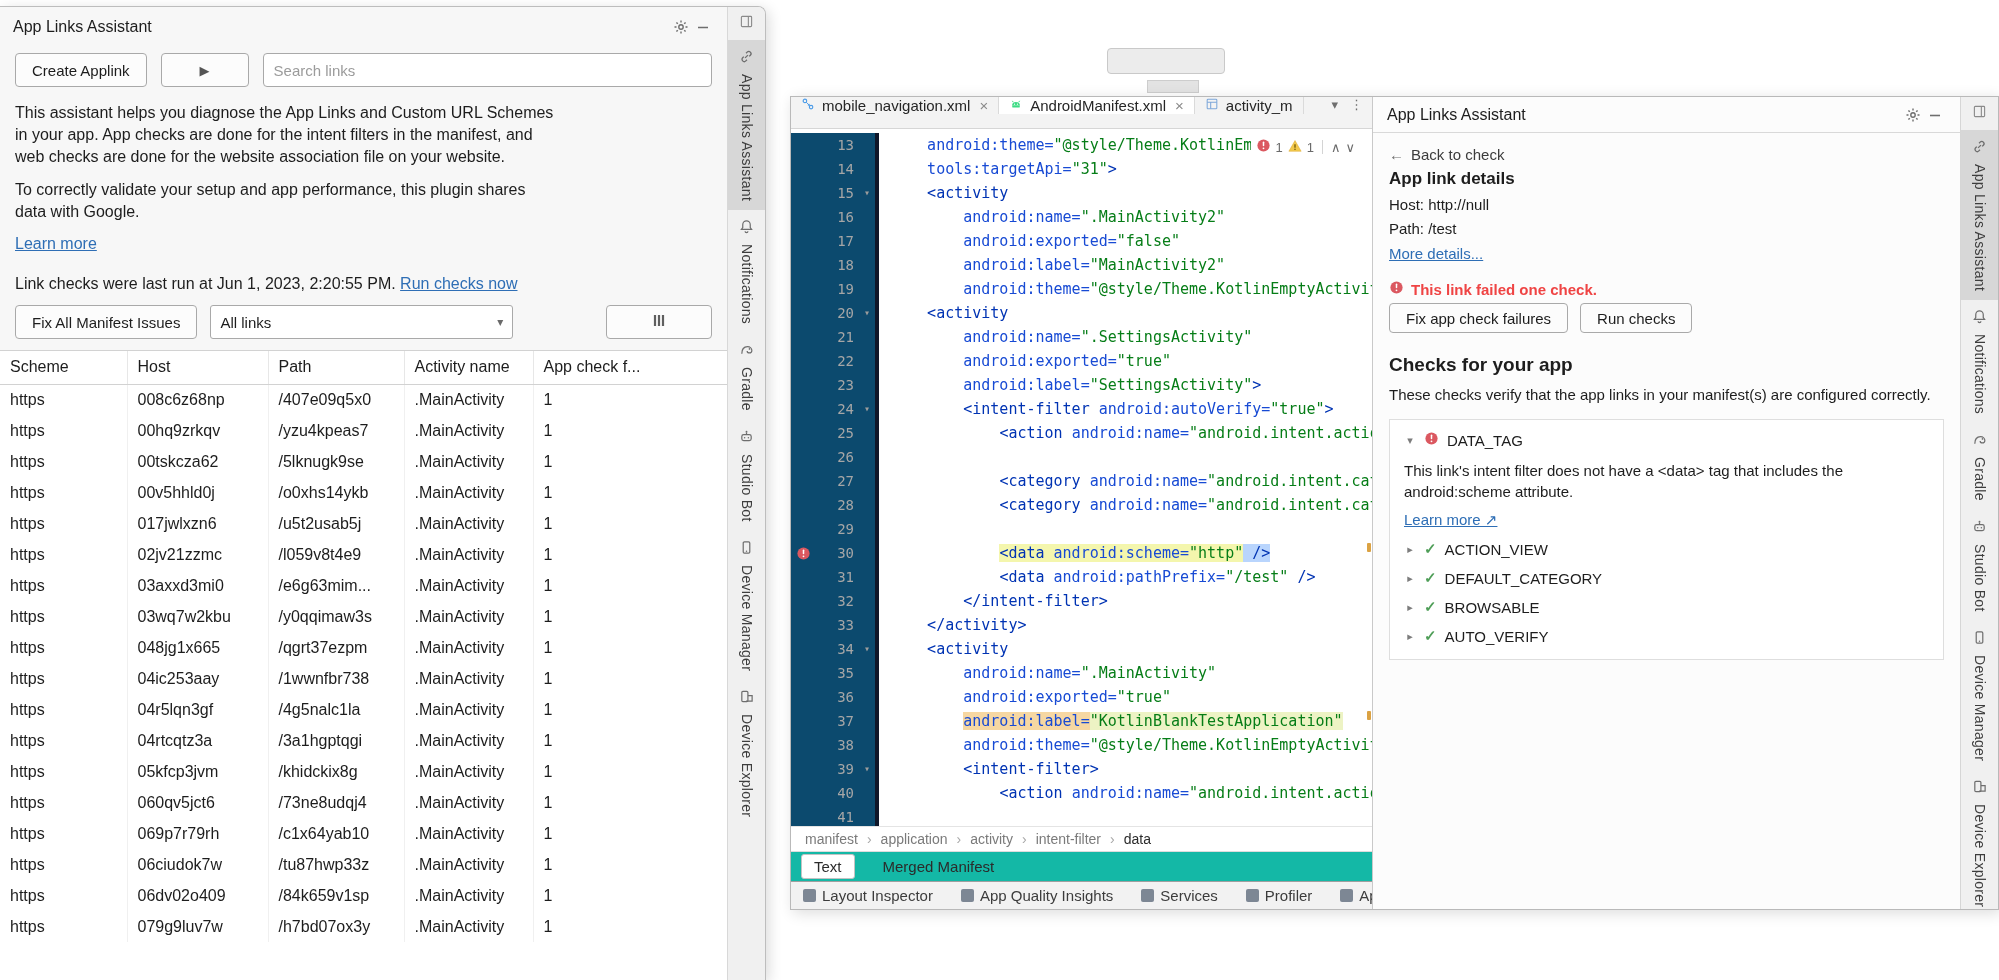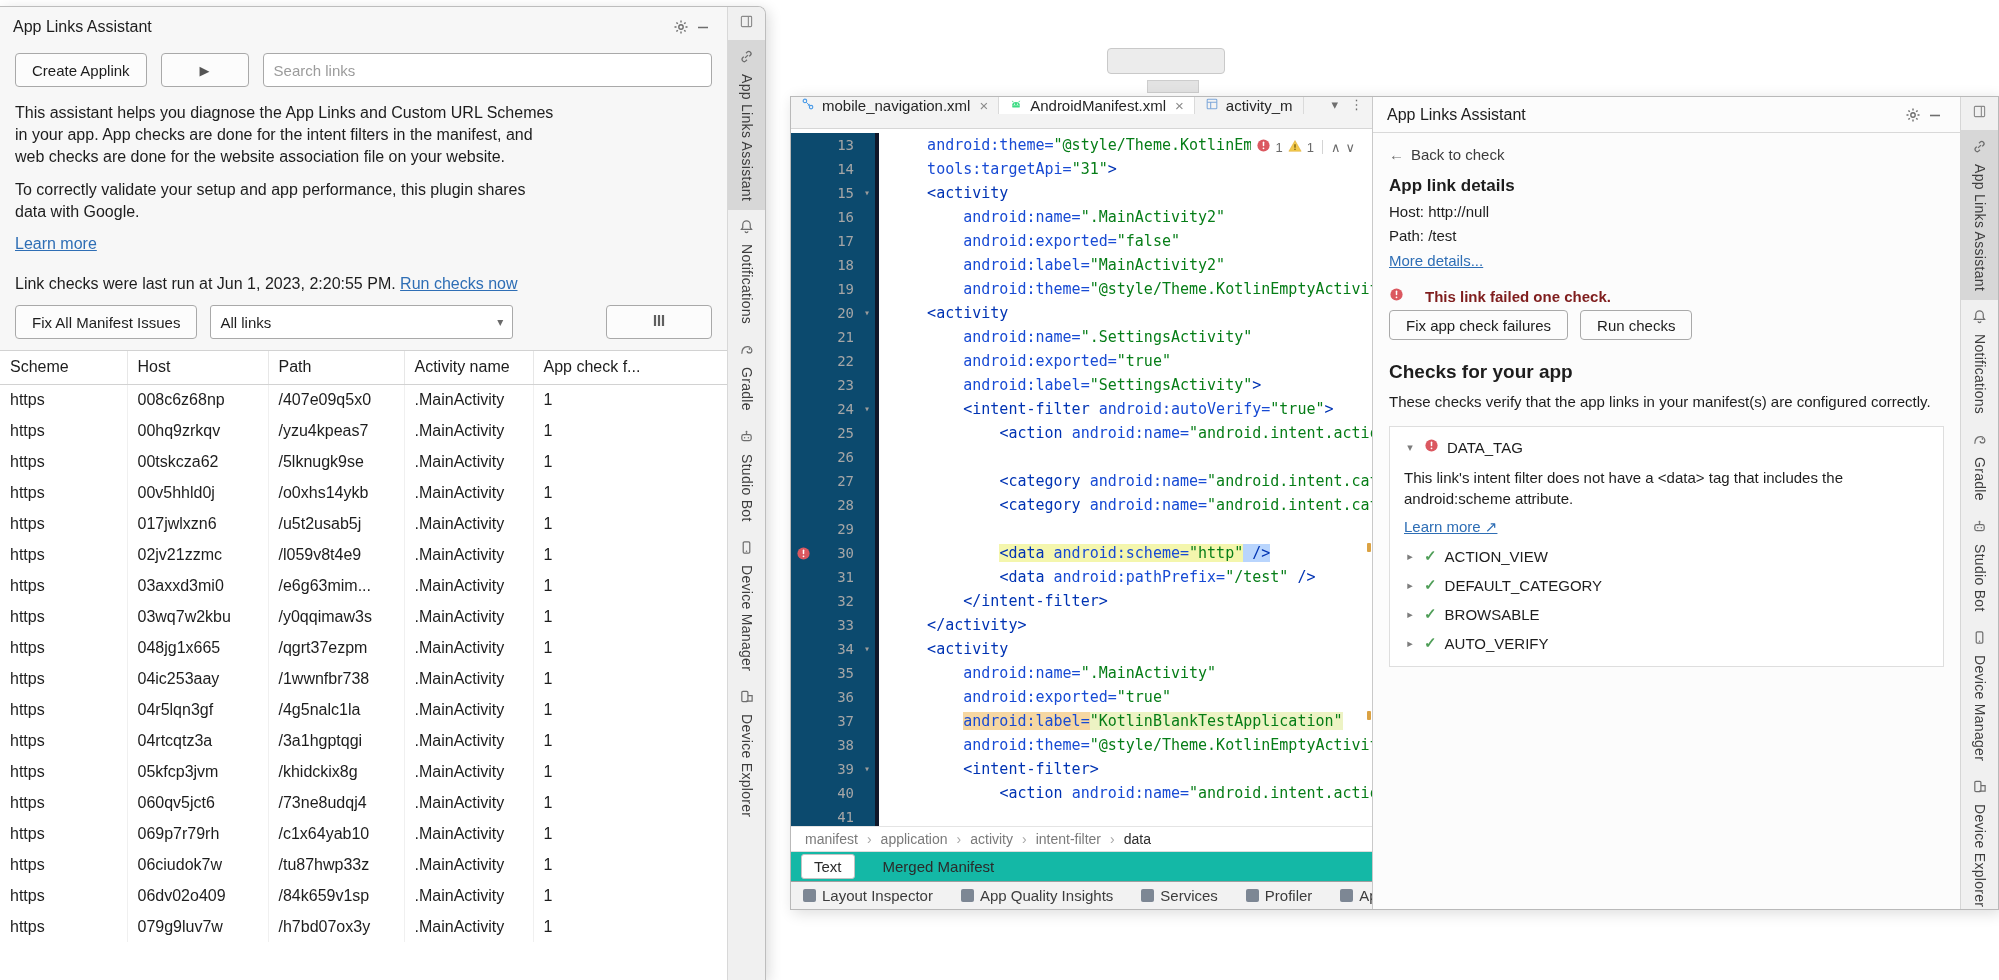--- a/index.html
+++ b/index.html
@@ -76,24 +76,24 @@
   .bstab{display:flex;align-items:center;gap:6px;font-size:15px;color:#3c3c3c;white-space:nowrap;cursor:pointer}
   .bstab .bicon{width:13px;height:13px;border-radius:2px;background:#7d8794;flex:none}
 
   
   .right-panel{flex:1;min-width:0;display:flex;flex-direction:column;background:#fcfcfc}
   .rp-header{height:36px;flex:none;display:flex;align-items:center;padding:0 14px;border-bottom:1px solid #d9d9d9;font-size:16px}
   .rp-header .title{flex:1}
   .rp-body{flex:1;padding:13px 16px;overflow:hidden;font-size:16px}
   .back-link{color:#3c3c3c;display:inline-flex;gap:7px;align-items:center;text-decoration:none;font-size:15px;cursor:pointer}
   .back-link .arr{color:#6e6e6e}
-  .rp-h1{font-weight:bold;font-size:17px;margin-top:12px}
+  .rp-h1{font-weight:bold;font-size:17px;margin-top:5px}
   .rp-line{margin-top:7px;font-size:15px}
   .more{display:inline-block;margin-top:8px;font-size:15px}
-  .fail-row{display:flex;align-items:center;gap:21px;margin-top:17px;color:#7f1d1d;font-weight:bold;font-size:15px}
+  .fail-row{display:flex;align-items:center;gap:7px;margin-top:17px;color:#ef4444;font-weight:bold;font-size:15px}
   .rp-buttons{display:flex;gap:12px;margin-top:5px}
   .rp-buttons button{height:30px;font-size:15px}
   .rp-h2{font-weight:bold;font-size:19px;margin-top:21px}
   .rp-desc{margin-top:8px;line-height:21px;font-size:15px;max-width:545px}
   .checks-card{border:1px solid #dedede;background:#fff;margin-top:14px;padding:11px 14px 14px;max-width:560px}
   .check-head{display:flex;align-items:center;gap:8px;font-size:15px}
   .chev{color:#7c7c7c;font-size:11px;width:12px;text-align:center;cursor:pointer}
   .check-msg{margin-top:11px;line-height:21px;font-size:15px}
   .check-learn{display:inline-block;margin-top:9px;font-size:15px}
   .check-item{display:flex;align-items:center;gap:8px;margin-top:11px;font-size:15px;cursor:pointer}

